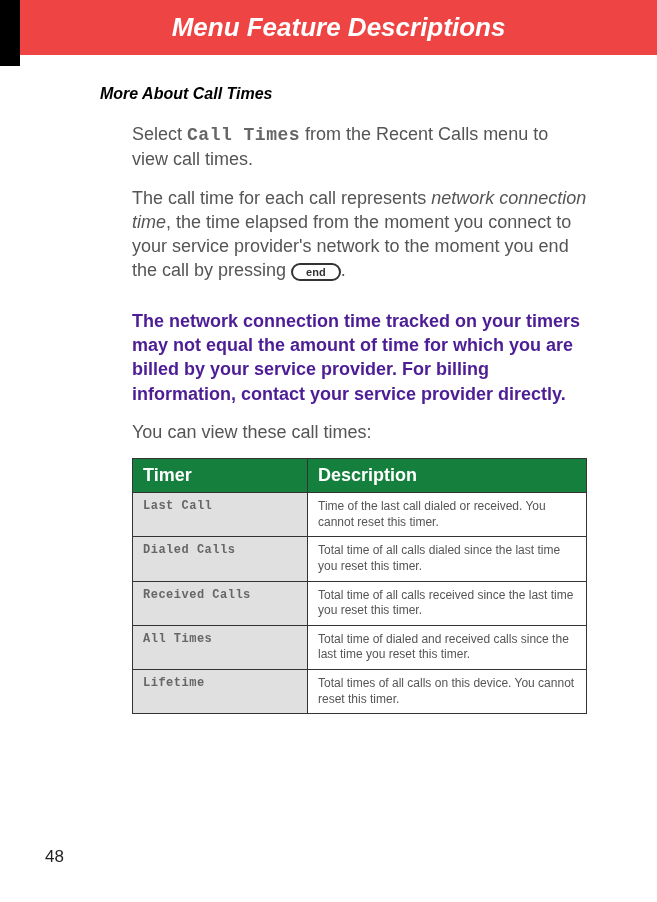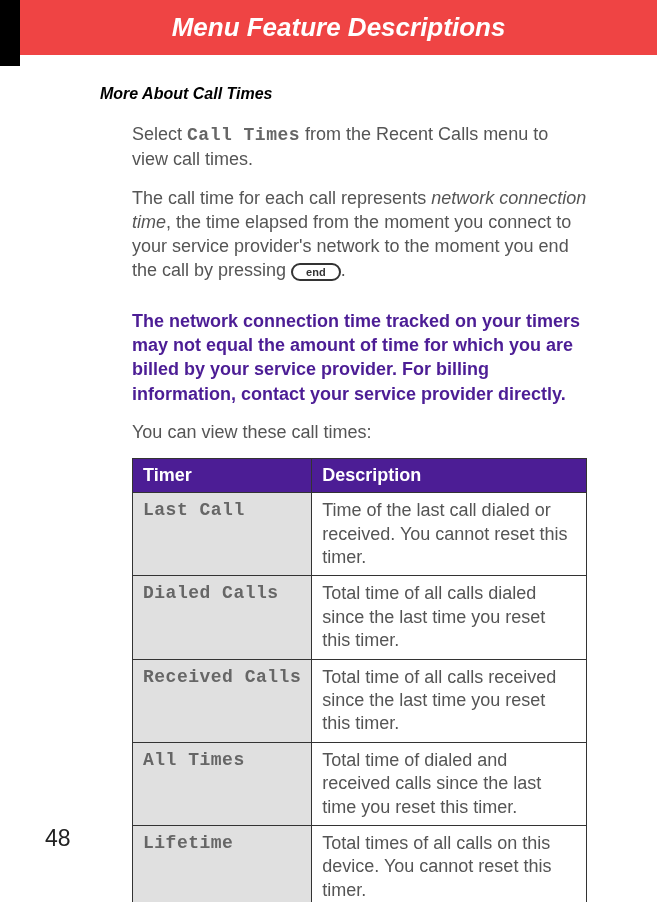--- a/index.html
+++ b/index.html
@@ -80,50 +80,50 @@
       color: #333;
       vertical-align: middle;
       line-height: 14px;
     }
     table {
       border-collapse: collapse;
       width: 100%;
       margin-top: 6px;
     }
     th {
-      background: #4c1d95;
+      background: #15803d;
       color: #fff;
       font-size: 18px;
       font-weight: bold;
       text-align: left;
       padding: 6px 10px;
       border: 1px solid #333;
     }
     td {
       border: 1px solid #333;
       padding: 6px 10px;
-      font-size: 18px;
+      font-size: 12px;
       line-height: 1.3;
       vertical-align: top;
       color: #555;
     }
     td.timer-name {
       background: #e0e0e0;
       font-family: "Courier New", monospace;
       font-weight: bold;
       color: #666;
       white-space: nowrap;
       width: 175px;
       letter-spacing: 0.5px;
     }
     .page-number {
       position: absolute;
       left: 45px;
-      bottom: 50px;
-      font-size: 23px;
+      bottom: 35px;
+      font-size: 17px;
       color: #222;
     }
   </style>
 </head>
 <body>
 
 <div class="black-bar"></div>
 <div class="page-header">
   <span>Menu Feature Descriptions</span>
 </div>

